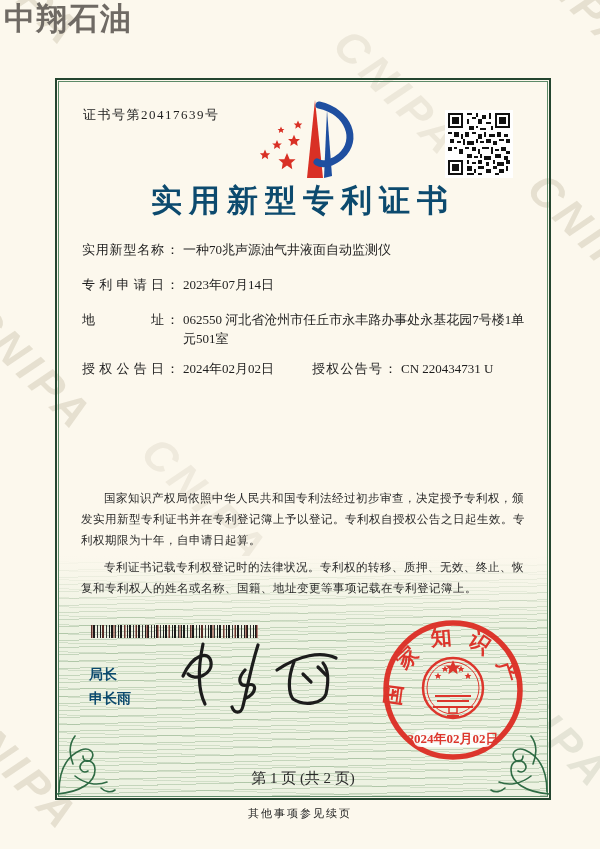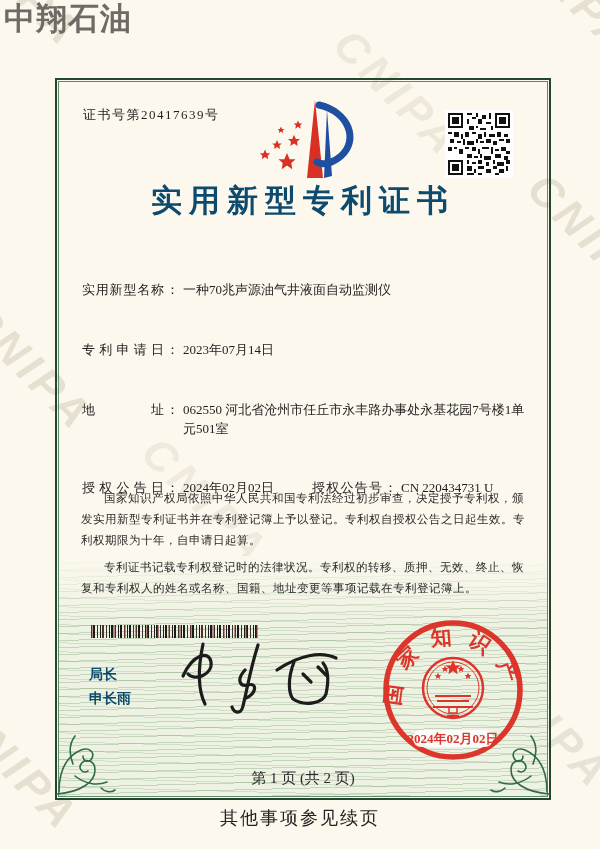--- a/index.html
+++ b/index.html
@@ -57,21 +57,21 @@
   .cnipa-logo{position:absolute;left:196px;top:18px;z-index:2;}
   .qr{position:absolute;left:388px;top:30px;z-index:2;background:#fff;padding:3px;}
 
   .title{
     position:absolute;left:0;top:100px;width:100%;margin:0;text-align:center;
     font-size:31px;font-weight:bold;letter-spacing:7px;color:#0c4a6e;z-index:2;
   }
 
   
   .fields{position:absolute;left:25px;top:160px;width:450px;font-size:13px;z-index:2;}
-  .frow{margin-bottom:15px;line-height:20px;white-space:nowrap;margin-top:40px;}
+  .frow{margin-bottom:15px;line-height:20px;white-space:nowrap;}
   .flabel{
     display:inline-block;width:82px;text-align:justify;text-align-last:justify;
     vertical-align:top;color:#1e1e1e;
   }
   .fcolon{display:inline-block;margin:0 4px 0 2px;vertical-align:top;color:#1e1e1e;}
   .fvalue{display:inline-block;max-width:352px;white-space:normal;vertical-align:top;color:#1e1e1e;line-height:19px;}
   .frow.addr{margin-bottom:11px;}
   .grant2{margin-left:38px;}
   .grant2 .flabel{width:70px;}
 
@@ -103,21 +103,21 @@
 
   
   .flourish{position:absolute;bottom:0;z-index:1;}
   .flourish.fr{right:-4px;}
   .flourish.fl{left:-4px;transform:scaleX(-1);}
 
   .pagenum{position:absolute;left:0;bottom:10px;width:100%;text-align:center;font-size:15px;color:#2a2a2a;z-index:2;}
 
   .continuation{
     position:absolute;left:0;top:806px;width:100%;text-align:center;
-    font-size:18px;letter-spacing:2px;color:#222;z-index:2;
+    font-size:11px;letter-spacing:2px;color:#222;z-index:2;
   }
 </style>
 </head>
 <body>
 
 <div class="page">
 
   <svg width="0" height="0" style="position:absolute" aria-hidden="true">
     <defs>
       <path id="st" d="M0,-6 L1.76,-1.85 L5.7,-1.85 L2.85,0.7 L3.5,4.85 L0,2.3 L-3.5,4.85 L-2.85,0.7 L-5.7,-1.85 L-1.76,-1.85 Z"></path>

